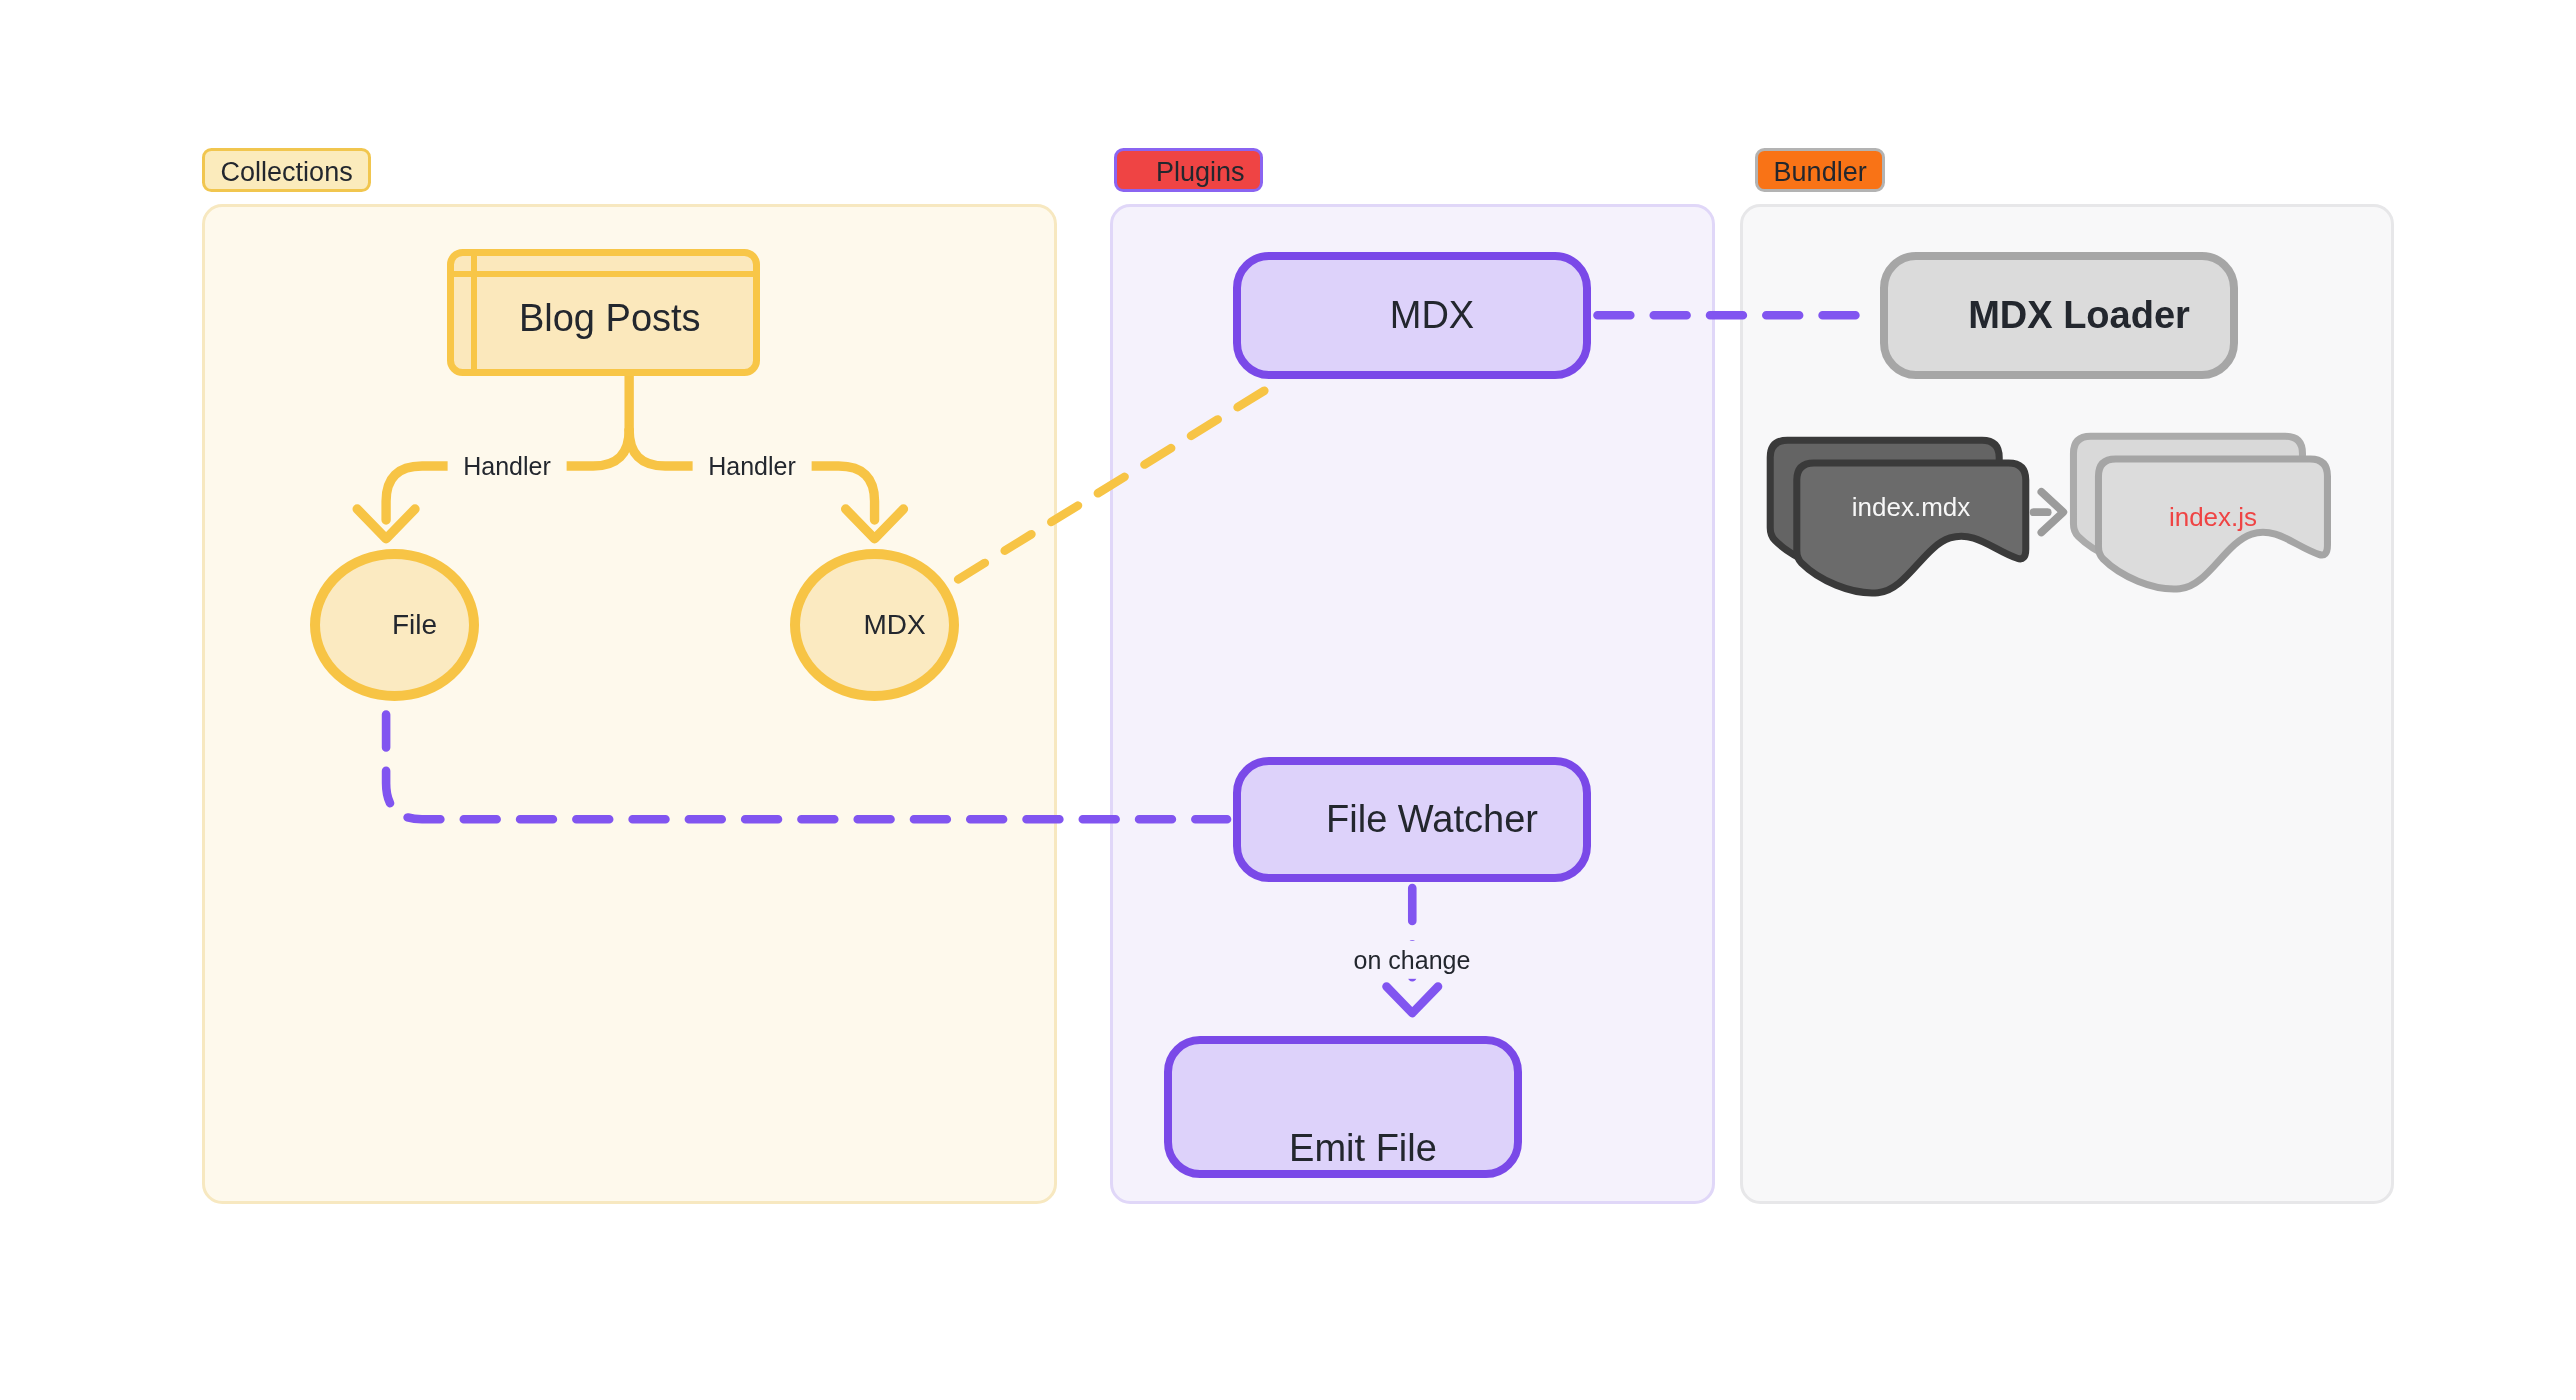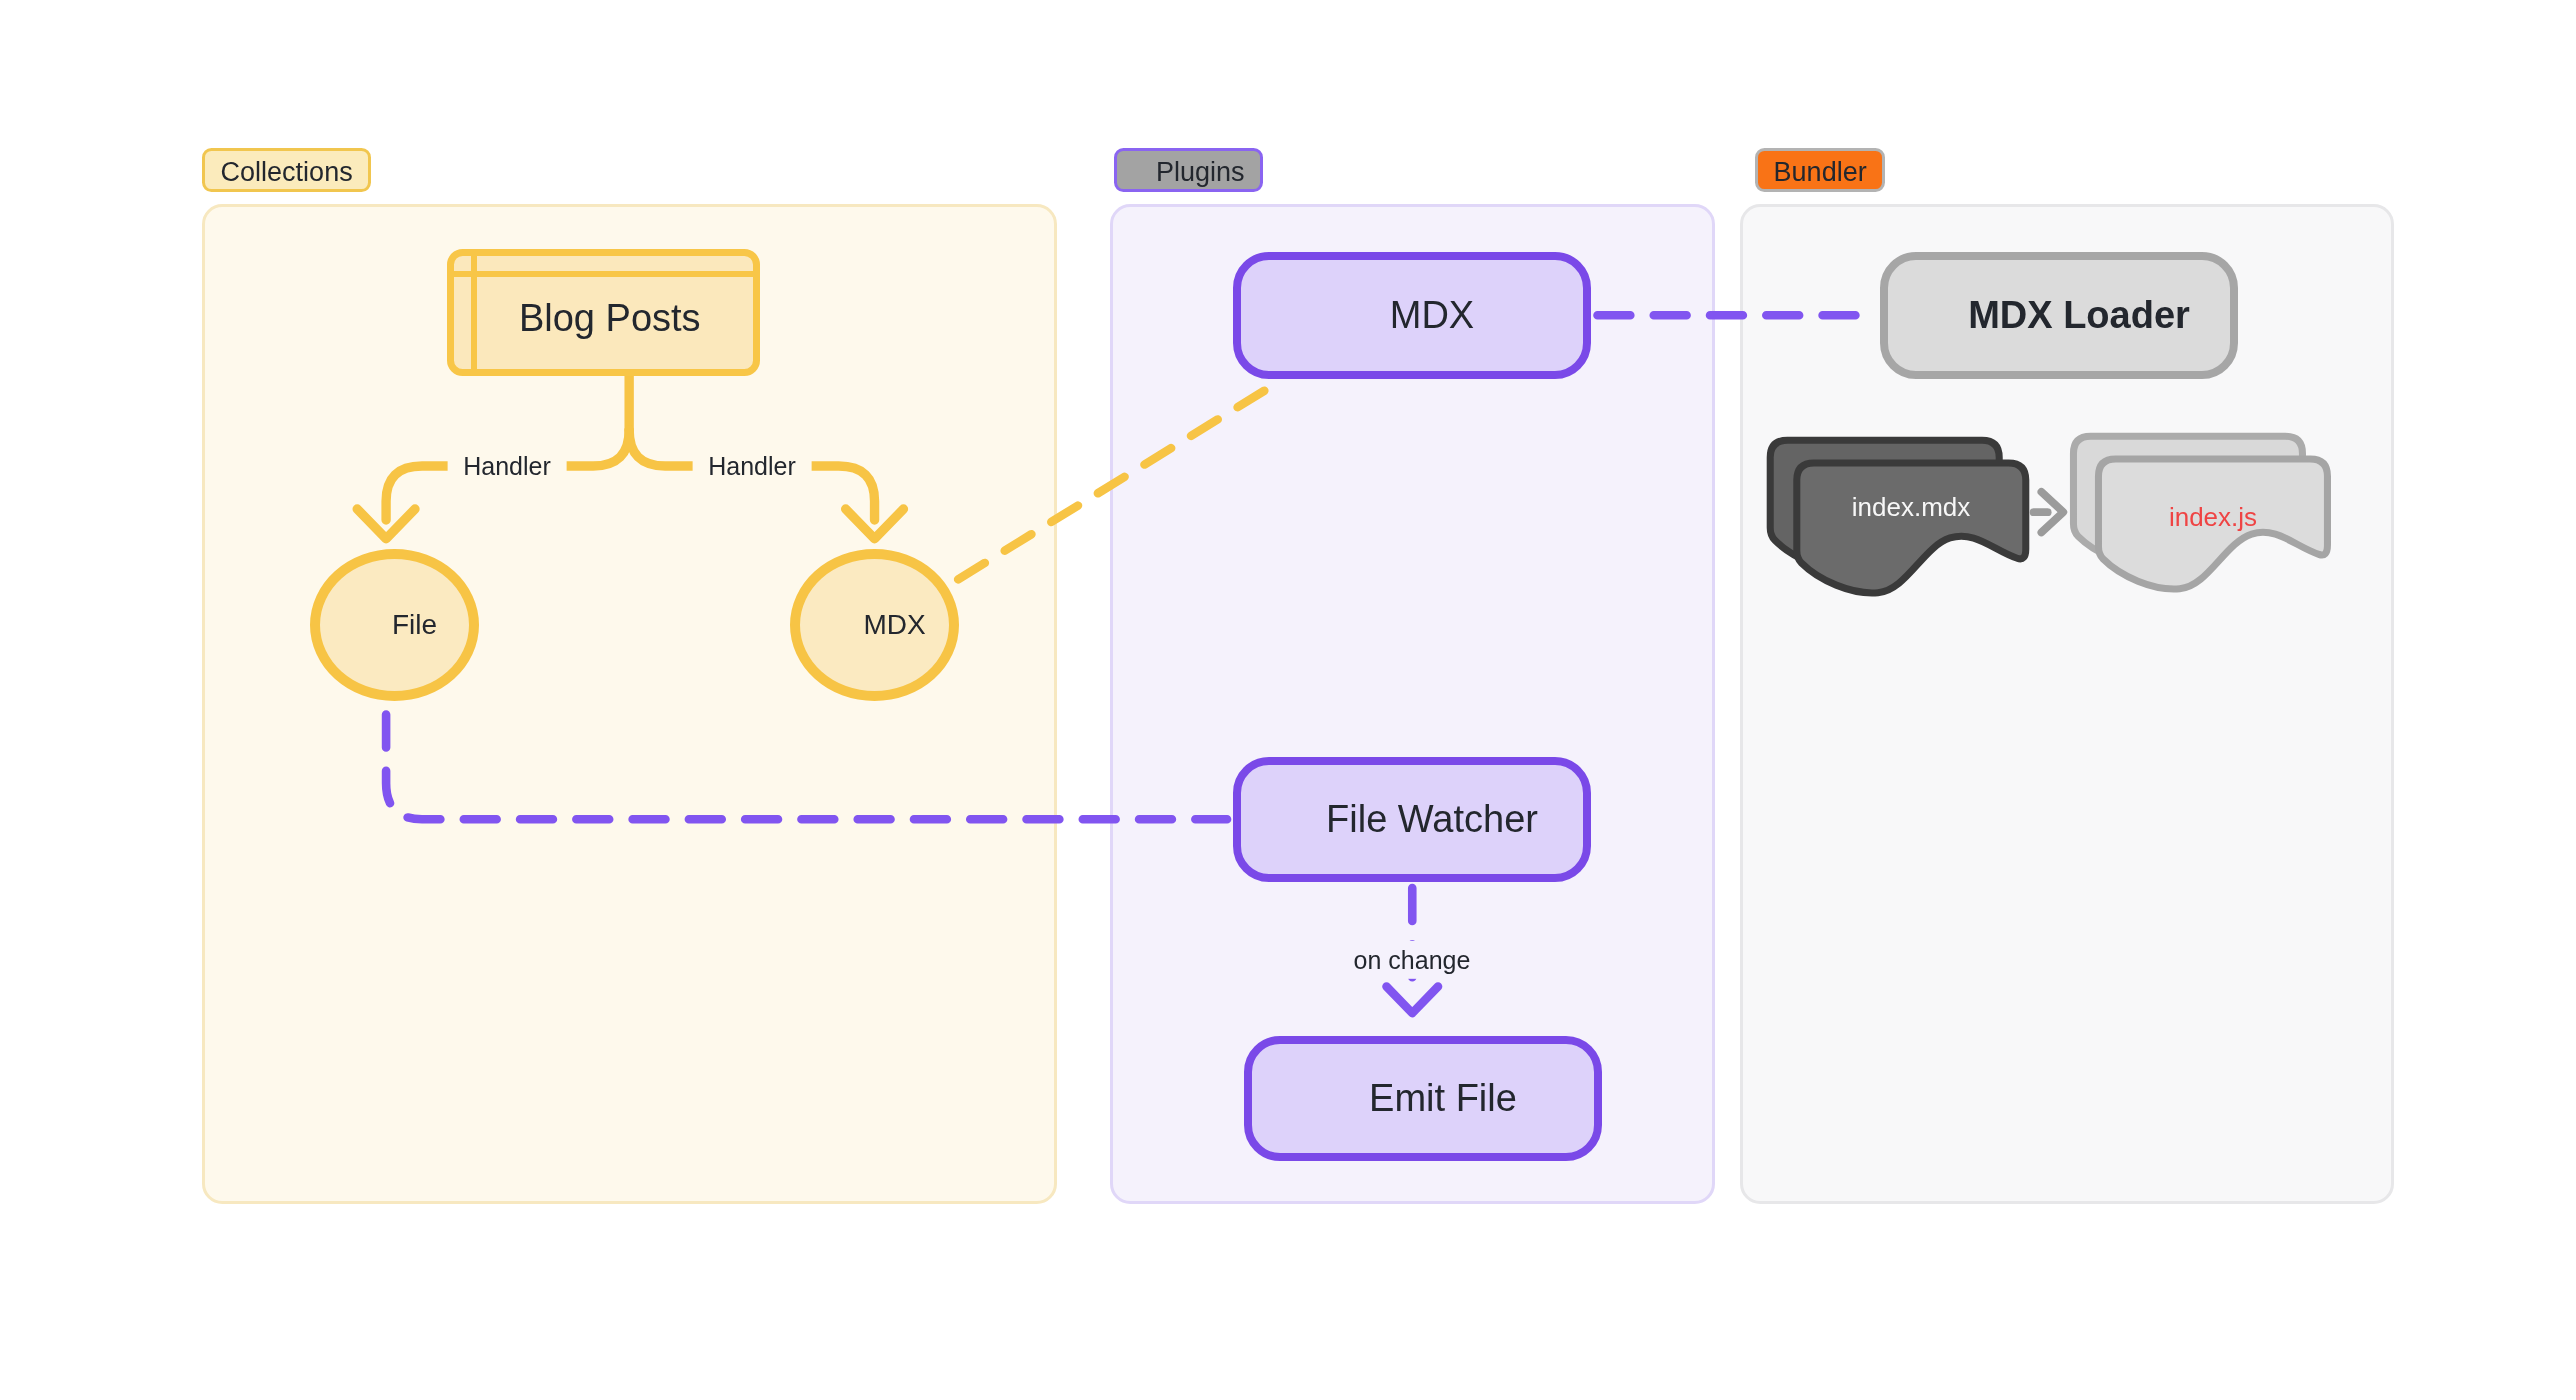--- a/index.html
+++ b/index.html
@@ -13,41 +13,41 @@
   
   .container{position:absolute;top:204px;height:1000px;border-radius:20.3px;box-sizing:border-box;}
   .container.collections{left:202px;width:855px;background:#FEF9EC;border:3.1px solid #F7E8C0;}
   .container.plugins{left:1110px;width:605px;background:#F5F2FC;border:3.1px solid #E0D7F8;}
   .container.bundler{left:1740px;width:654px;background:#F8F8F9;border:3.1px solid #E7E7E9;}
 
   
   .chip{position:absolute;top:148px;height:44px;line-height:42px;padding:0 15.6px;
     border-radius:9.4px;font-size:27px;box-sizing:border-box;white-space:nowrap;}
   .chip.collections{left:202px;background:#FBEBBC;border:3.1px solid #F1C64F;}
-  .chip.plugins{left:1114px;background:#a3a3a3;border:3.1px solid #8A64F1;padding-left:39px;}
+  .chip.plugins{left:1114px;background:#ef4444;border:3.1px solid #8A64F1;padding-left:39px;}
   .chip.bundler{left:1755px;background:#f97316;border:3.1px solid #B3B3B3;}
 
   
   svg.wires{position:absolute;left:0;top:0;width:2576px;height:1401px;}
 
   
   .node{position:absolute;display:flex;align-items:center;justify-content:center;
     box-sizing:border-box;font-size:38px;font-weight:500;white-space:nowrap;padding-left:40px;}
   .node.blog-posts{left:447px;top:249px;width:313px;height:127px;background:#FBE8BC;
     border:7.8px solid #F8C647;border-radius:15.6px;padding-top:11px;padding-left:12.5px;}
   .node.blog-posts .inner-hline{position:absolute;left:0;right:0;top:15px;height:6.3px;background:#F8C647;}
   .node.blog-posts .inner-vline{position:absolute;top:0;bottom:0;left:17px;width:6.3px;background:#F8C647;}
   .node.circle{width:169px;height:152px;background:#FBEAC1;border:10.2px solid #F7C445;
     border-radius:50%;font-size:28px;font-weight:400;}
   .node.circle.file{left:310px;top:549px;}
   .node.circle.mdx{left:790px;top:549px;}
   .node.pill{width:358px;height:127px;border-radius:36px;background:#DDD2FA;border:8.6px solid #7A49E8;}
   .node.pill.mdx-plugin{left:1233px;top:252px;}
   .node.pill.file-watcher{left:1233px;top:757px;height:125px;}
-  .node.pill.emit-file{left:1244px;top:1036px;height:125px;}
+  .node.pill.emit-file{left:1164px;top:1036px;height:142px;align-items:flex-end;}
   .node.pill.gray{left:1880px;top:252px;background:#DBDBDB;border-color:#A6A6A6;font-weight:bold;}
 
   
   .edge-label{position:absolute;transform:translate(-50%,-50%);font-size:25px;
     padding:4.7px 15.6px;white-space:nowrap;}
   .edge-label.on-yellow{background:#FEF9EC;}
   .edge-label.on-purple{background:#F5F2FC;}
 
   
   .doc-label{position:absolute;transform:translate(-50%,-50%);font-size:26px;white-space:nowrap;}

